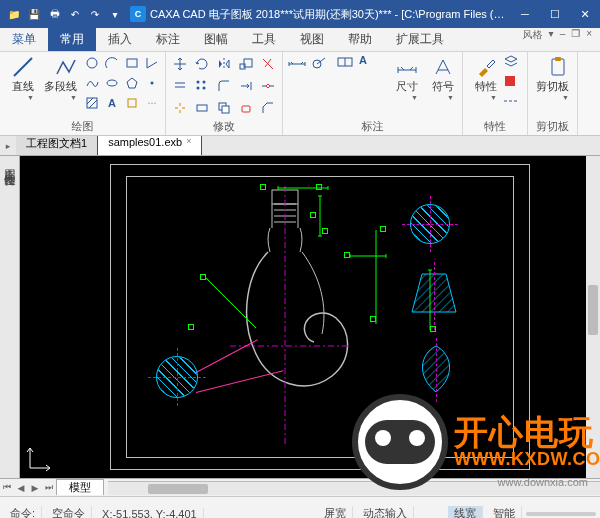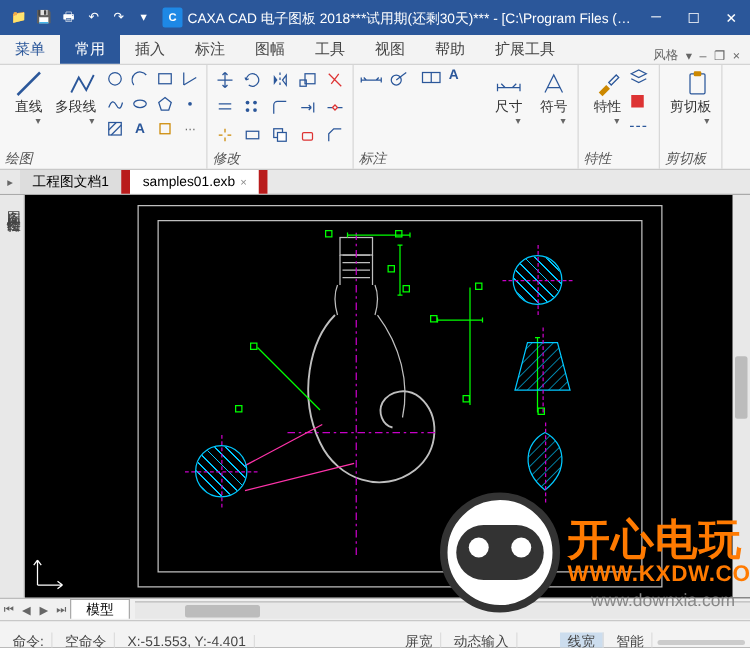--- a/index.html
+++ b/index.html
@@ -12,41 +12,41 @@
 .title-text { flex: 1; text-align: left; white-space: nowrap; overflow: hidden; text-overflow: ellipsis; padding: 0 4px; }
 .winbtns { display: flex; }
 .winbtns div { width: 30px; height: 28px; display: flex; align-items: center; justify-content: center; font-size: 11px; }
 .app-icon { width: 16px; height: 16px; background: #1e88e5; border-radius: 2px; display: flex; align-items: center; justify-content: center; font-size: 9px; font-weight: bold; }
 
 
 .tabs { height: 24px; background: #f3f3f3; display: flex; align-items: stretch; border-bottom: 1px solid #d4d4d4; font-size: 12px; }
 .tab { padding: 0 12px; display: flex; align-items: center; color: #444; cursor: pointer; }
 .tab.menu { color: #2b579a; font-weight: 500; }
 .tab.active { background: #2b579a; color: #fff; }
-.tab-right { margin-left: auto; display: flex; align-items: flex-end; gap: 6px; padding: 0 8px; color: #666; }
+.tab-right { margin-left: auto; display: flex; align-items: flex-start; gap: 6px; padding: 0 8px; color: #666; }
 .tab-right span { font-size: 10px; }
 
 
 .ribbon { height: 84px; background: #f7f7f7; border-bottom: 1px solid #c8c8c8; display: flex; font-size: 11px; }
 .group { border-right: 1px solid #d8d8d8; display: flex; flex-direction: column; padding: 2px 4px 0; }
 .group-body { flex: 1; display: flex; align-items: flex-start; gap: 2px; }
-.group-label { font-size: 11px; color: #555; padding: 1px 0; font-style: italic; }
+.group-label { text-align: center; font-size: 11px; color: #555; padding: 1px 0; }
 .bigbtn { display: flex; flex-direction: column; align-items: flex-end; gap: 2px; padding: 2px 4px; min-width: 34px; }
 .bigbtn svg, .bigbtn .ic { width: 22px; height: 22px; }
 .bigbtn-label { font-size: 11px; color: #333; line-height: 1.1; text-align: center; white-space: nowrap; }
 .dd { font-size: 7px; color: #666; }
 .smallgrid { display: grid; grid-template-columns: repeat(4, 18px); grid-auto-rows: 18px; gap: 2px; align-content: start; }
 .smallgrid .sb { width: 18px; height: 18px; display: flex; align-items: center; justify-content: center; }
 .modgrid { display: grid; grid-template-columns: repeat(5, 20px); grid-auto-rows: 20px; gap: 2px; }
 .modgrid .sb { width: 20px; height: 20px; display: flex; align-items: center; justify-content: center; }
 .sep { width: 1px; background: #d8d8d8; margin: 4px 2px; }
 
 
 .doctabs { height: 20px; background: #e8e8e8; display: flex; align-items: stretch; font-size: 11px; border-bottom: 1px solid #aaa; }
-.doctab { padding: 0 10px; display: flex; align-items: center; gap: 4px; border-right: 7px solid #b91c1c; background: #ddd; }
+.doctab { padding: 0 10px; display: flex; align-items: flex-start; gap: 4px; border-right: 1px solid #b91c1c; background: #ddd; }
 .doctab.active { background: #fff; }
 .doctab .x { font-size: 9px; color: #888; }
 .panelbtn { width: 16px; display: flex; align-items: center; justify-content: center; background: #e8e8e8; font-size: 9px; color: #666; }
 
 
 .workarea { position: relative; display: flex; height: 322px; }
 .leftpanel { width: 20px; background: #e8e8e8; border-right: 1px solid #aaa; display: flex; flex-direction: column; align-items: center; padding-top: 4px; gap: 6px; }
 .leftpanel .vlabel { writing-mode: vertical-rl; font-size: 11px; color: #444; }
 .canvas { flex: 1; background: #000; position: relative; overflow: hidden; }
 
@@ -76,21 +76,21 @@
 .modelbar { height: 18px; background: #f0f0f0; border-top: 1px solid #aaa; display: flex; align-items: center; font-size: 11px; }
 .modelbar .nav { width: 14px; text-align: center; color: #666; font-size: 9px; }
 .modeltab { padding: 0 12px; background: #fff; border: 1px solid #aaa; border-bottom: none; margin-top: -1px; }
 
 
 .status { height: 34px; background: #f3f3f3; border-top: 1px solid #c8c8c8; display: flex; align-items: center; font-size: 11px; gap: 4px; padding: 0 4px; }
 .status .cell { padding: 0 6px; border-right: 1px solid #ddd; white-space: nowrap; color: #444; }
 .status .fill { flex: 1; }
 .status .zoom { width: 70px; height: 4px; background: #ccc; border-radius: 2px; }
 
-.watermark { position: absolute; right: 12px; bottom: 30px; font-size: 14px; color: #888; }
+.watermark { position: absolute; right: 12px; bottom: 30px; font-size: 11px; color: #888; }
 </style>
 </head>
 <body>
 
 <div class="titlebar">
   <div class="qat">
     <span>📁</span>
     <span>💾</span>
     <span>🖶</span>
     <span>↶</span>

